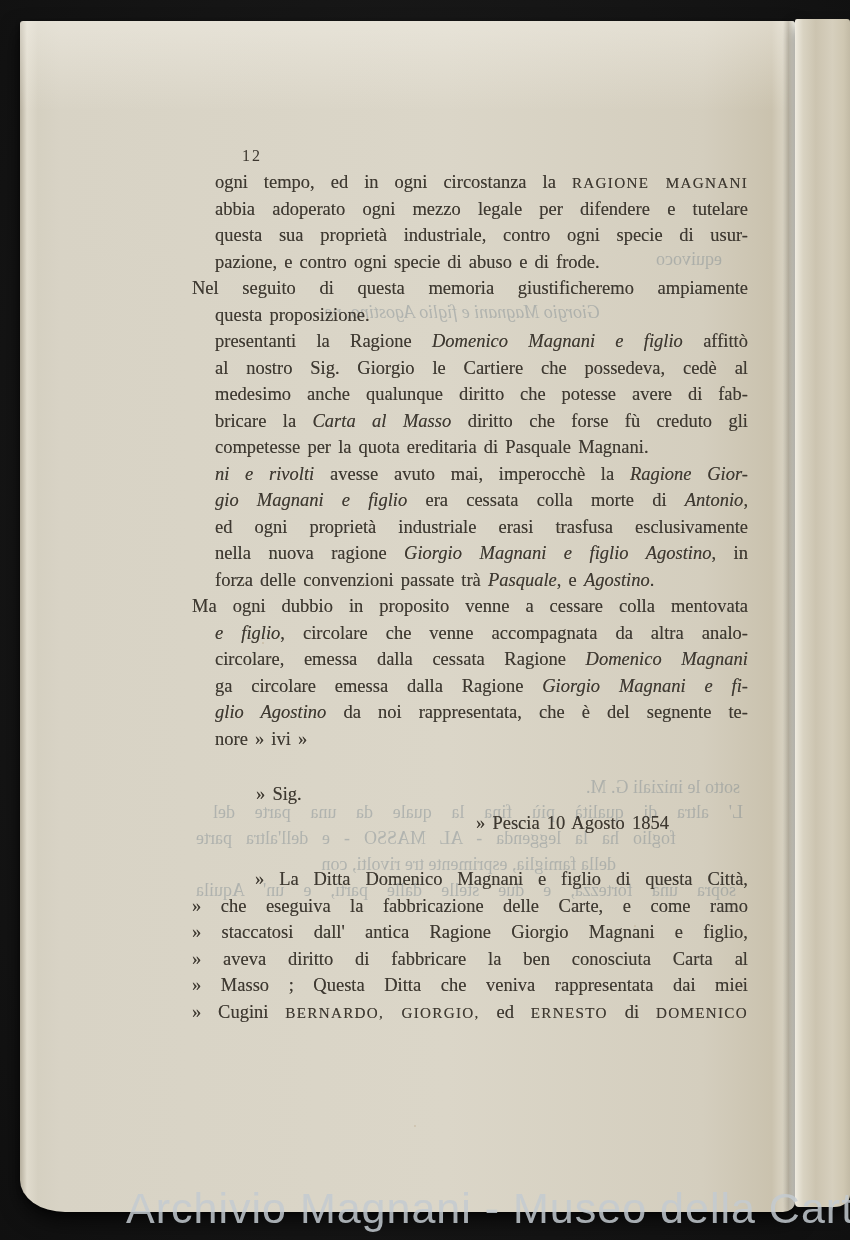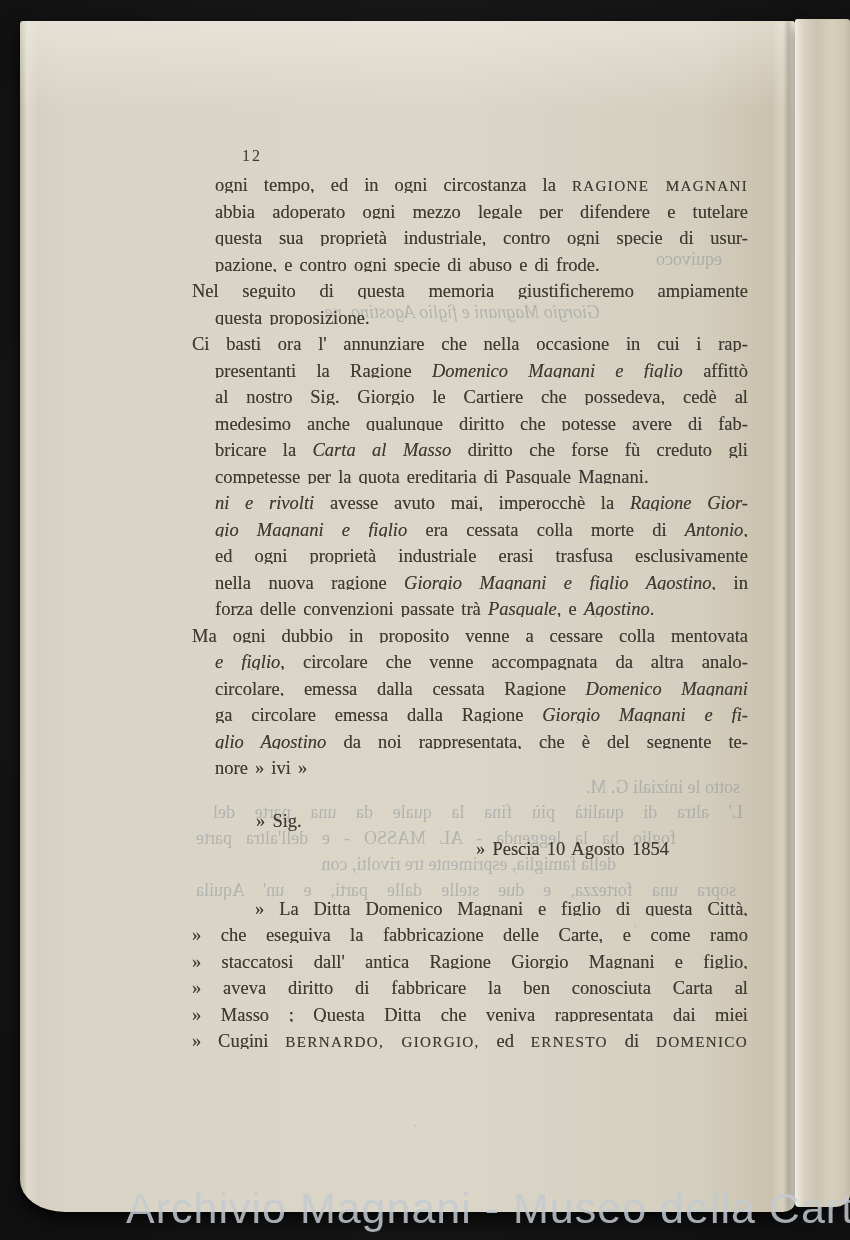--- a/index.html
+++ b/index.html
@@ -43,21 +43,21 @@
   .page-number{
     position:absolute;left:222px;top:126px;
     font-size:16px;letter-spacing:2px;color:#3c372f;
   }
   .text-column{
     position:absolute;left:172px;top:145px;width:556px;
     font-size:18.5px;color:#3e3931;word-spacing:2.5px;
     text-shadow:0 0 .5px rgba(62,57,49,.55);
   }
   .line{
-    height:26.5px;line-height:38px;overflow:hidden;
+    height:26.5px;line-height:32px;overflow:hidden;
     text-align:justify;text-align-last:justify;
   }
   .line.ind{padding-left:23px;}
   .line.nj{text-align-last:left;}
   .sc{font-size:.82em;letter-spacing:1.3px;}
   .sig-line{margin-top:32px;padding-left:64px;height:26.5px;line-height:26.5px;}
   .date-line{margin-top:2px;padding-left:284px;height:26.5px;line-height:26.5px;white-space:nowrap;}
   .letter-first{margin-top:27px;}
 
   
@@ -98,21 +98,20 @@
           <div class="line ind">ogni tempo, ed in ogni circostanza la <span class="sc">RAGIONE MAGNANI</span></div>
           <div class="line ind">abbia adoperato ogni mezzo legale per difendere e tutelare</div>
           <div class="line ind">questa sua proprietà industriale, contro ogni specie di usur-</div>
           <div class="line ind nj">pazione, e contro ogni specie di abuso e di frode.</div>
         </div>
         <div>
           <div class="line">Nel seguito di questa memoria giustificheremo ampiamente</div>
           <div class="line ind nj">questa proposizione.</div>
         </div>
         <div>
-          <div class="line">Ci basti ora l' annunziare che nella occasione in cui i rap-</div>
           <div class="line ind">presentanti la Ragione <i>Domenico Magnani e figlio</i> affittò</div>
           <div class="line ind">al nostro Sig. Giorgio le Cartiere che possedeva, cedè al</div>
           <div class="line ind">medesimo anche qualunque diritto che potesse avere di fab-</div>
           <div class="line ind">bricare la <i>Carta al Masso</i> diritto che forse fù creduto gli</div>
           <div class="line ind nj">competesse per la quota ereditaria di Pasquale Magnani.</div>
         </div>
         <div>
           <div class="line ind"><i>ni e rivolti</i> avesse avuto mai, imperocchè la <i>Ragione Gior-</i></div>
           <div class="line ind"><i>gio Magnani e figlio</i> era cessata colla morte di <i>Antonio</i>,</div>
           <div class="line ind">ed ogni proprietà industriale erasi trasfusa esclusivamente</div>

